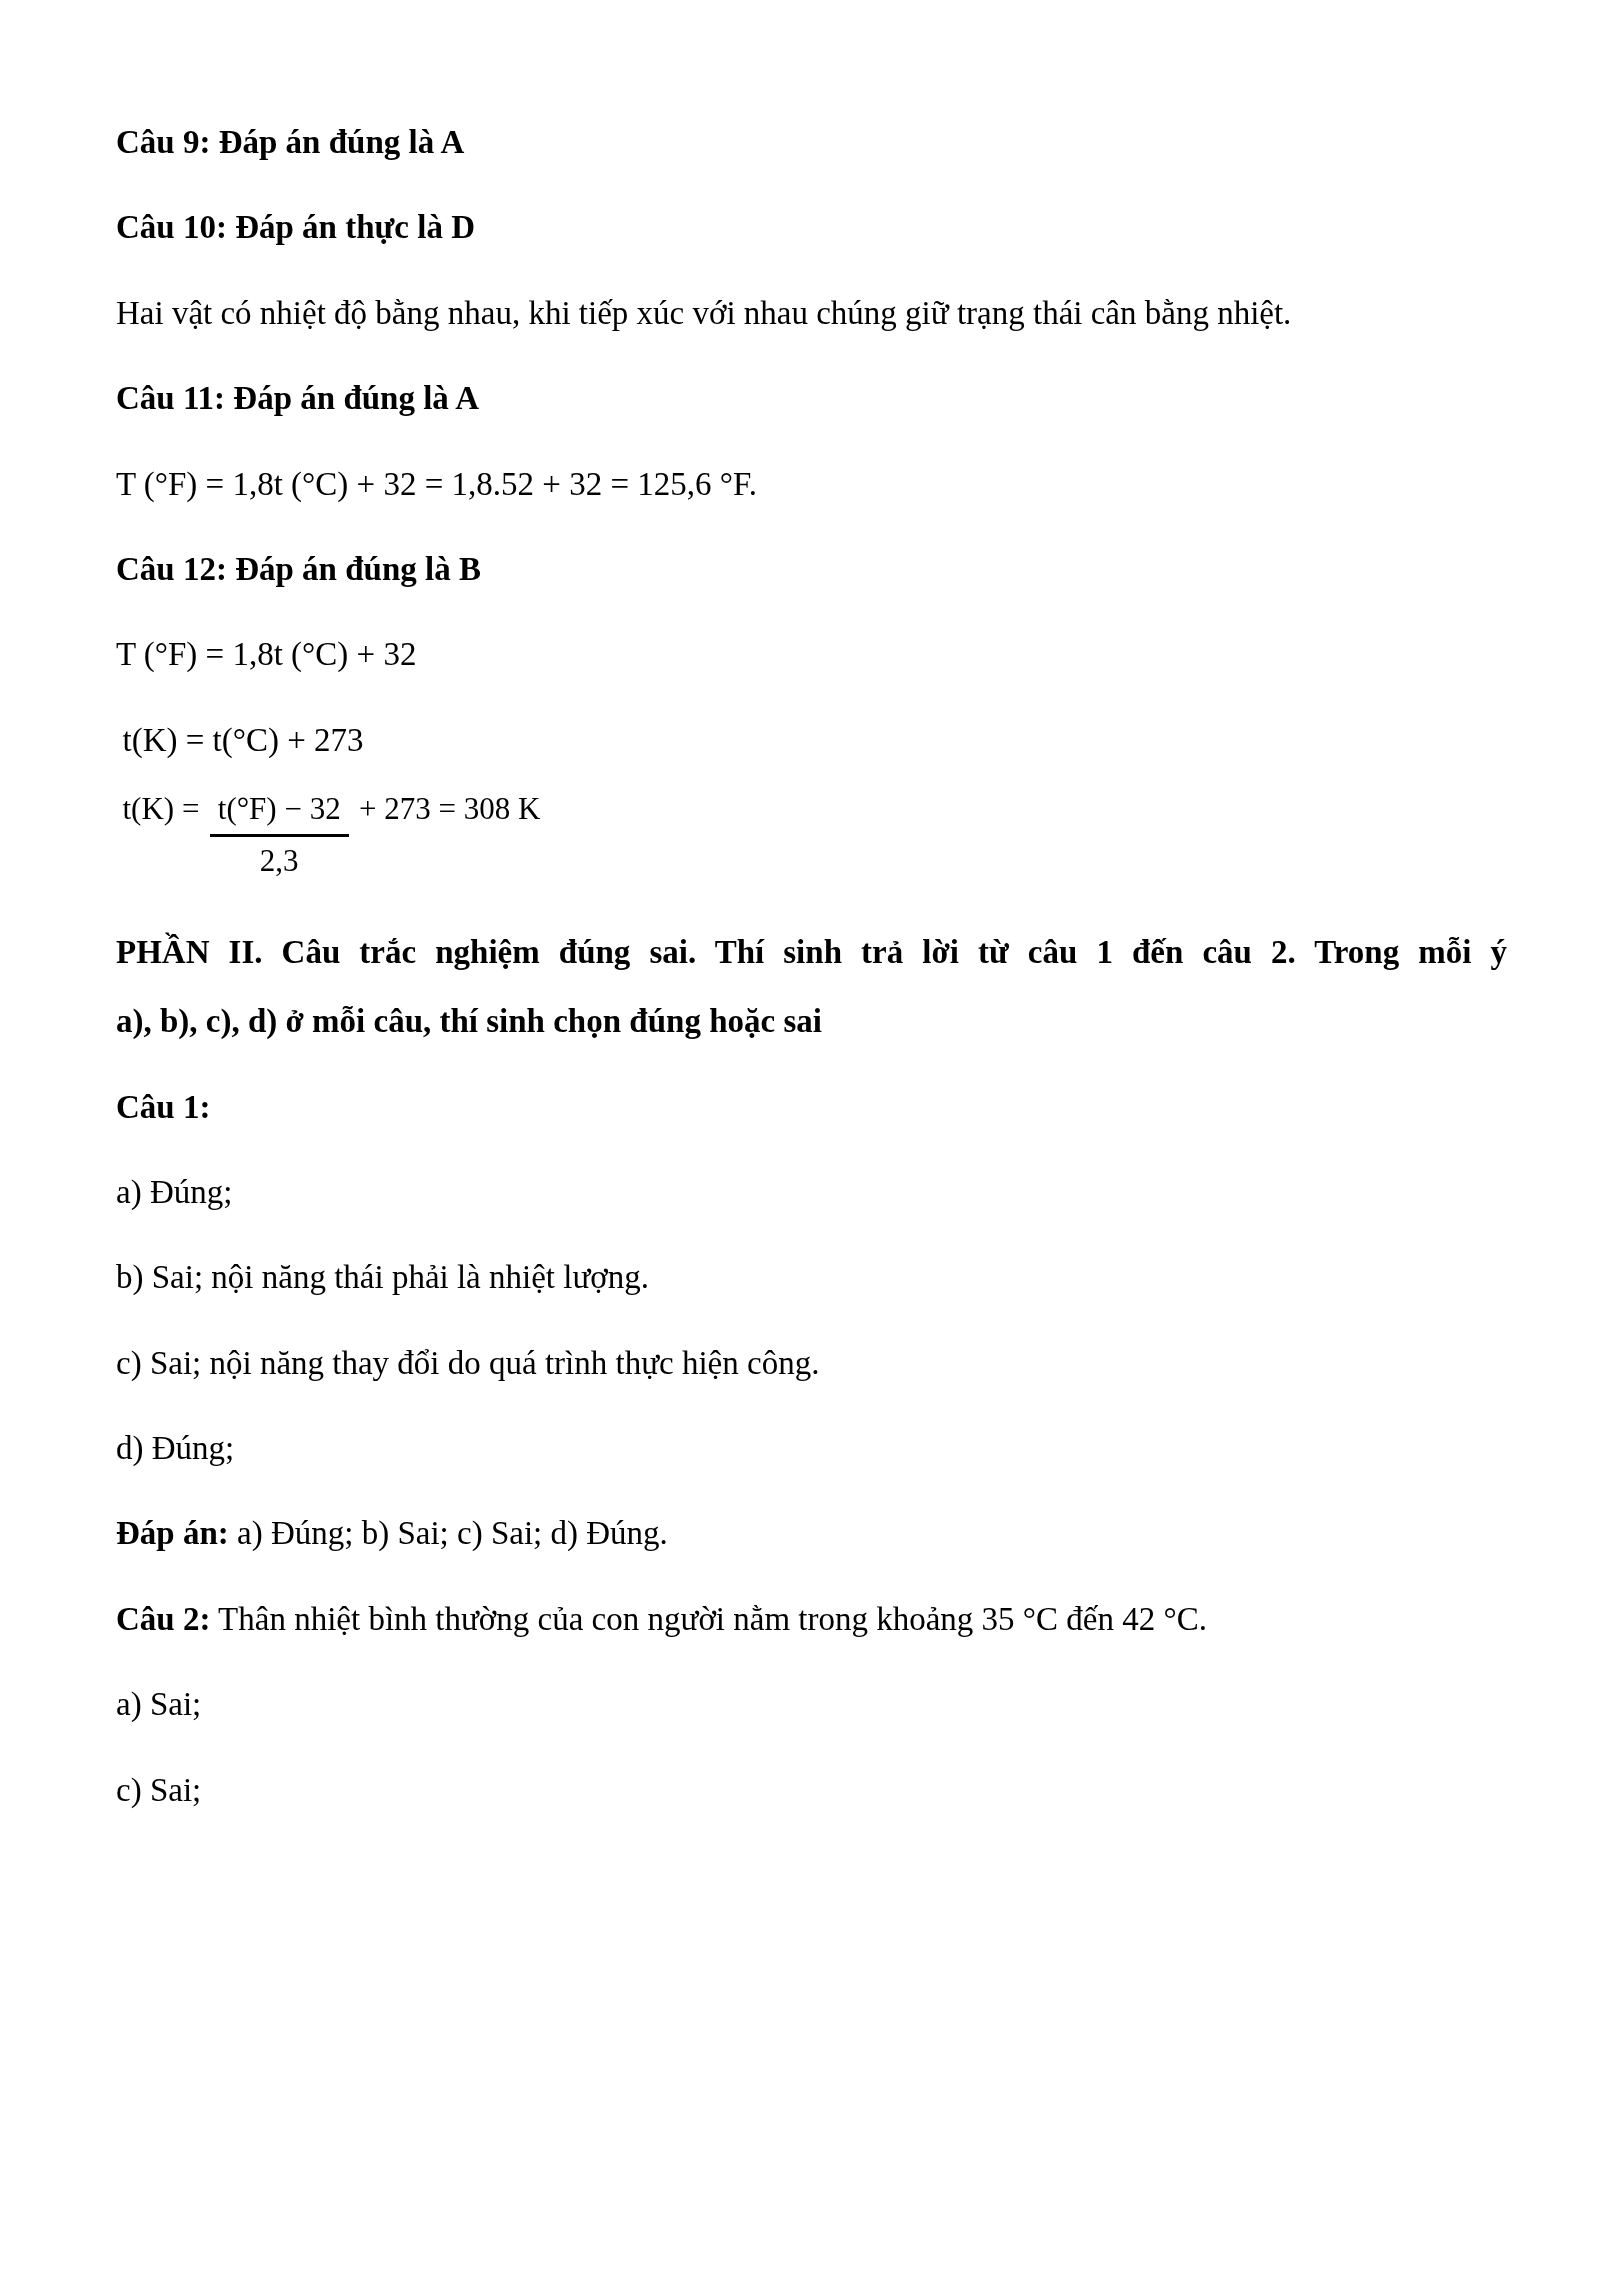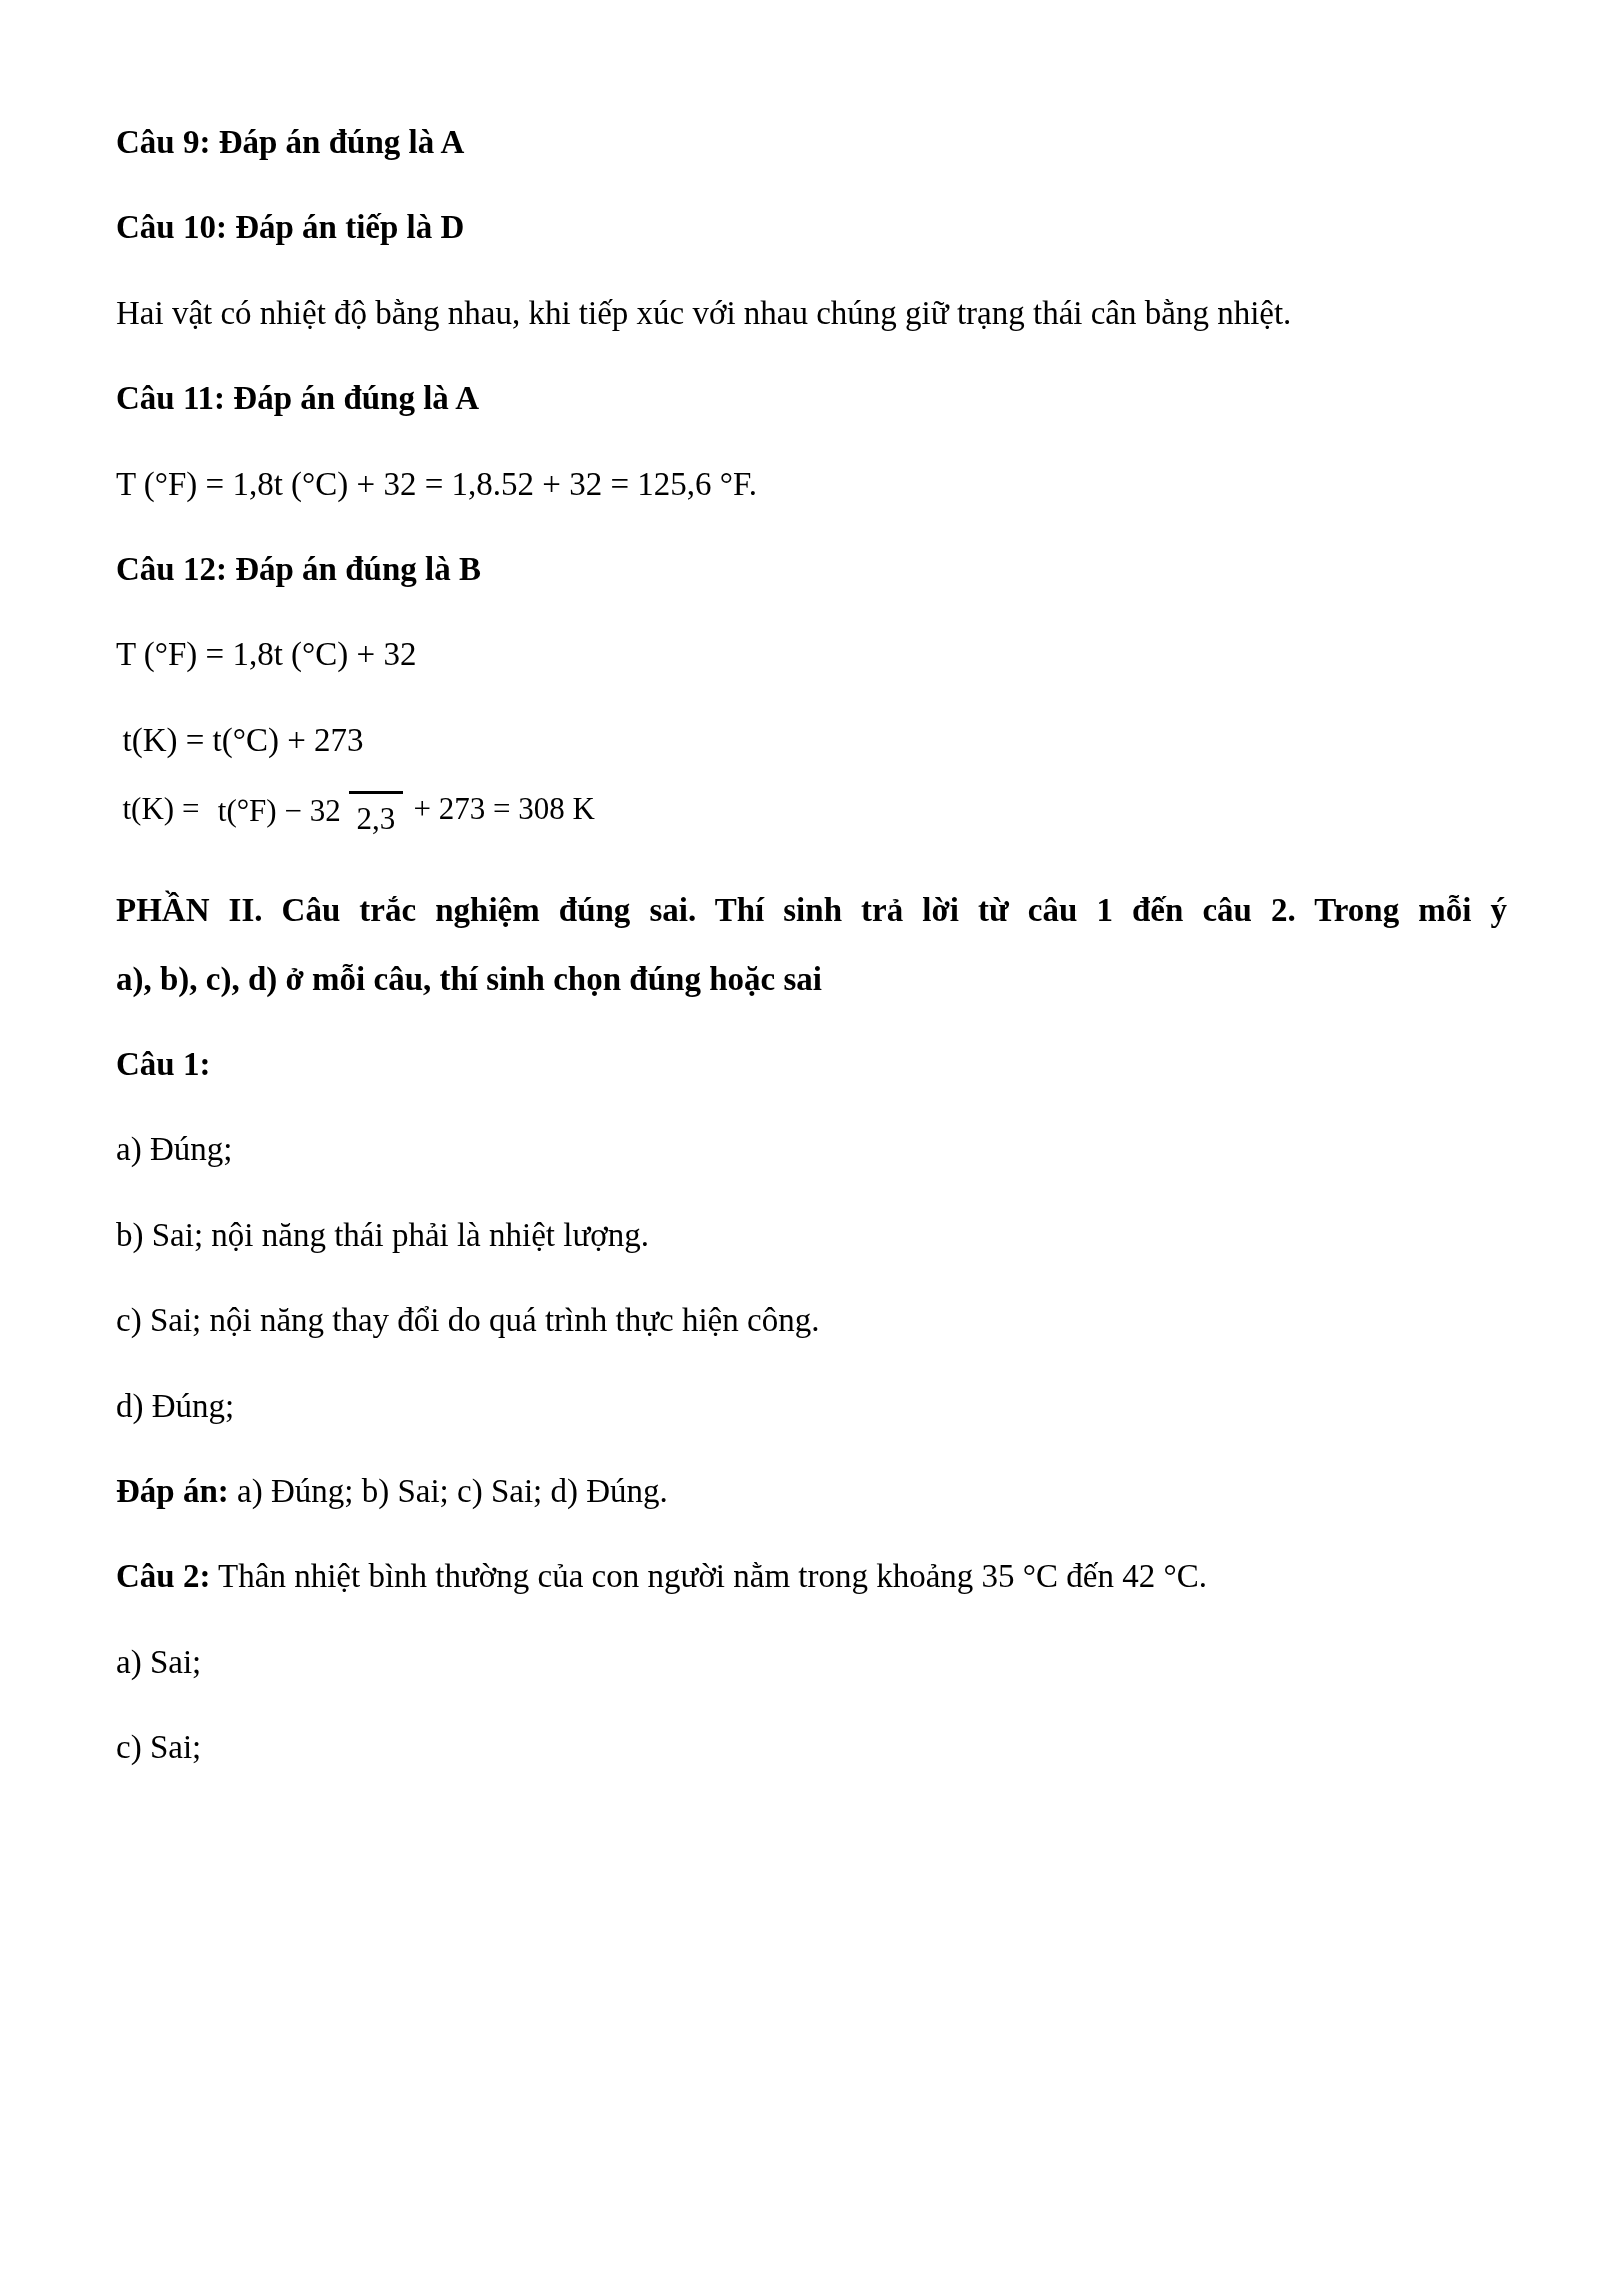--- a/index.html
+++ b/index.html
@@ -23,37 +23,37 @@
   .equation {
     display: flex;
     align-items: flex-start;
     margin: 16.4px 0 39px 6.5px;
     line-height: normal;
     font-size: 31px;
   }
   .eq-part { white-space: nowrap; }
   .frac {
     display: inline-flex;
-    flex-direction: row;
+    flex-direction: column;
     align-items: center;
     text-align: center;
     margin: 0 10.5px;
   }
   .frac .num { padding: 0 7.9px 6.5px 7.9px; white-space: nowrap; }
   .frac .den { border-top: 3.3px solid #000000; align-self: stretch; padding: 6.5px 7.9px 0 7.9px; white-space: nowrap; }
   .mathline { margin-left: 6.5px; }
 </style>
 </head>
 <body>
 
 <div class="page">
 
   <p class="block bold">Câu 9: Đáp án đúng là A</p>
 
-  <p class="block bold">Câu 10: Đáp án tiếp là D</p>
+  <p class="block bold">Câu 10: Đáp án thực là D</p>
   <p class="block">Hai vật có nhiệt độ bằng nhau, khi tiếp xúc với nhau chúng giữ trạng thái cân bằng nhiệt.</p>
 
   <p class="block bold">Câu 11: Đáp án đúng là A</p>
   <p class="block">T (°F) = 1,8t (°C) + 32 = 1,8.52 + 32 = 125,6 °F.</p>
 
   <p class="block bold">Câu 12: Đáp án đúng là B</p>
   <p class="block">T (°F) = 1,8t (°C) + 32</p>
   <p class="block mathline">t(K) = t(°C) + 273</p>
 
   <div class="equation">

